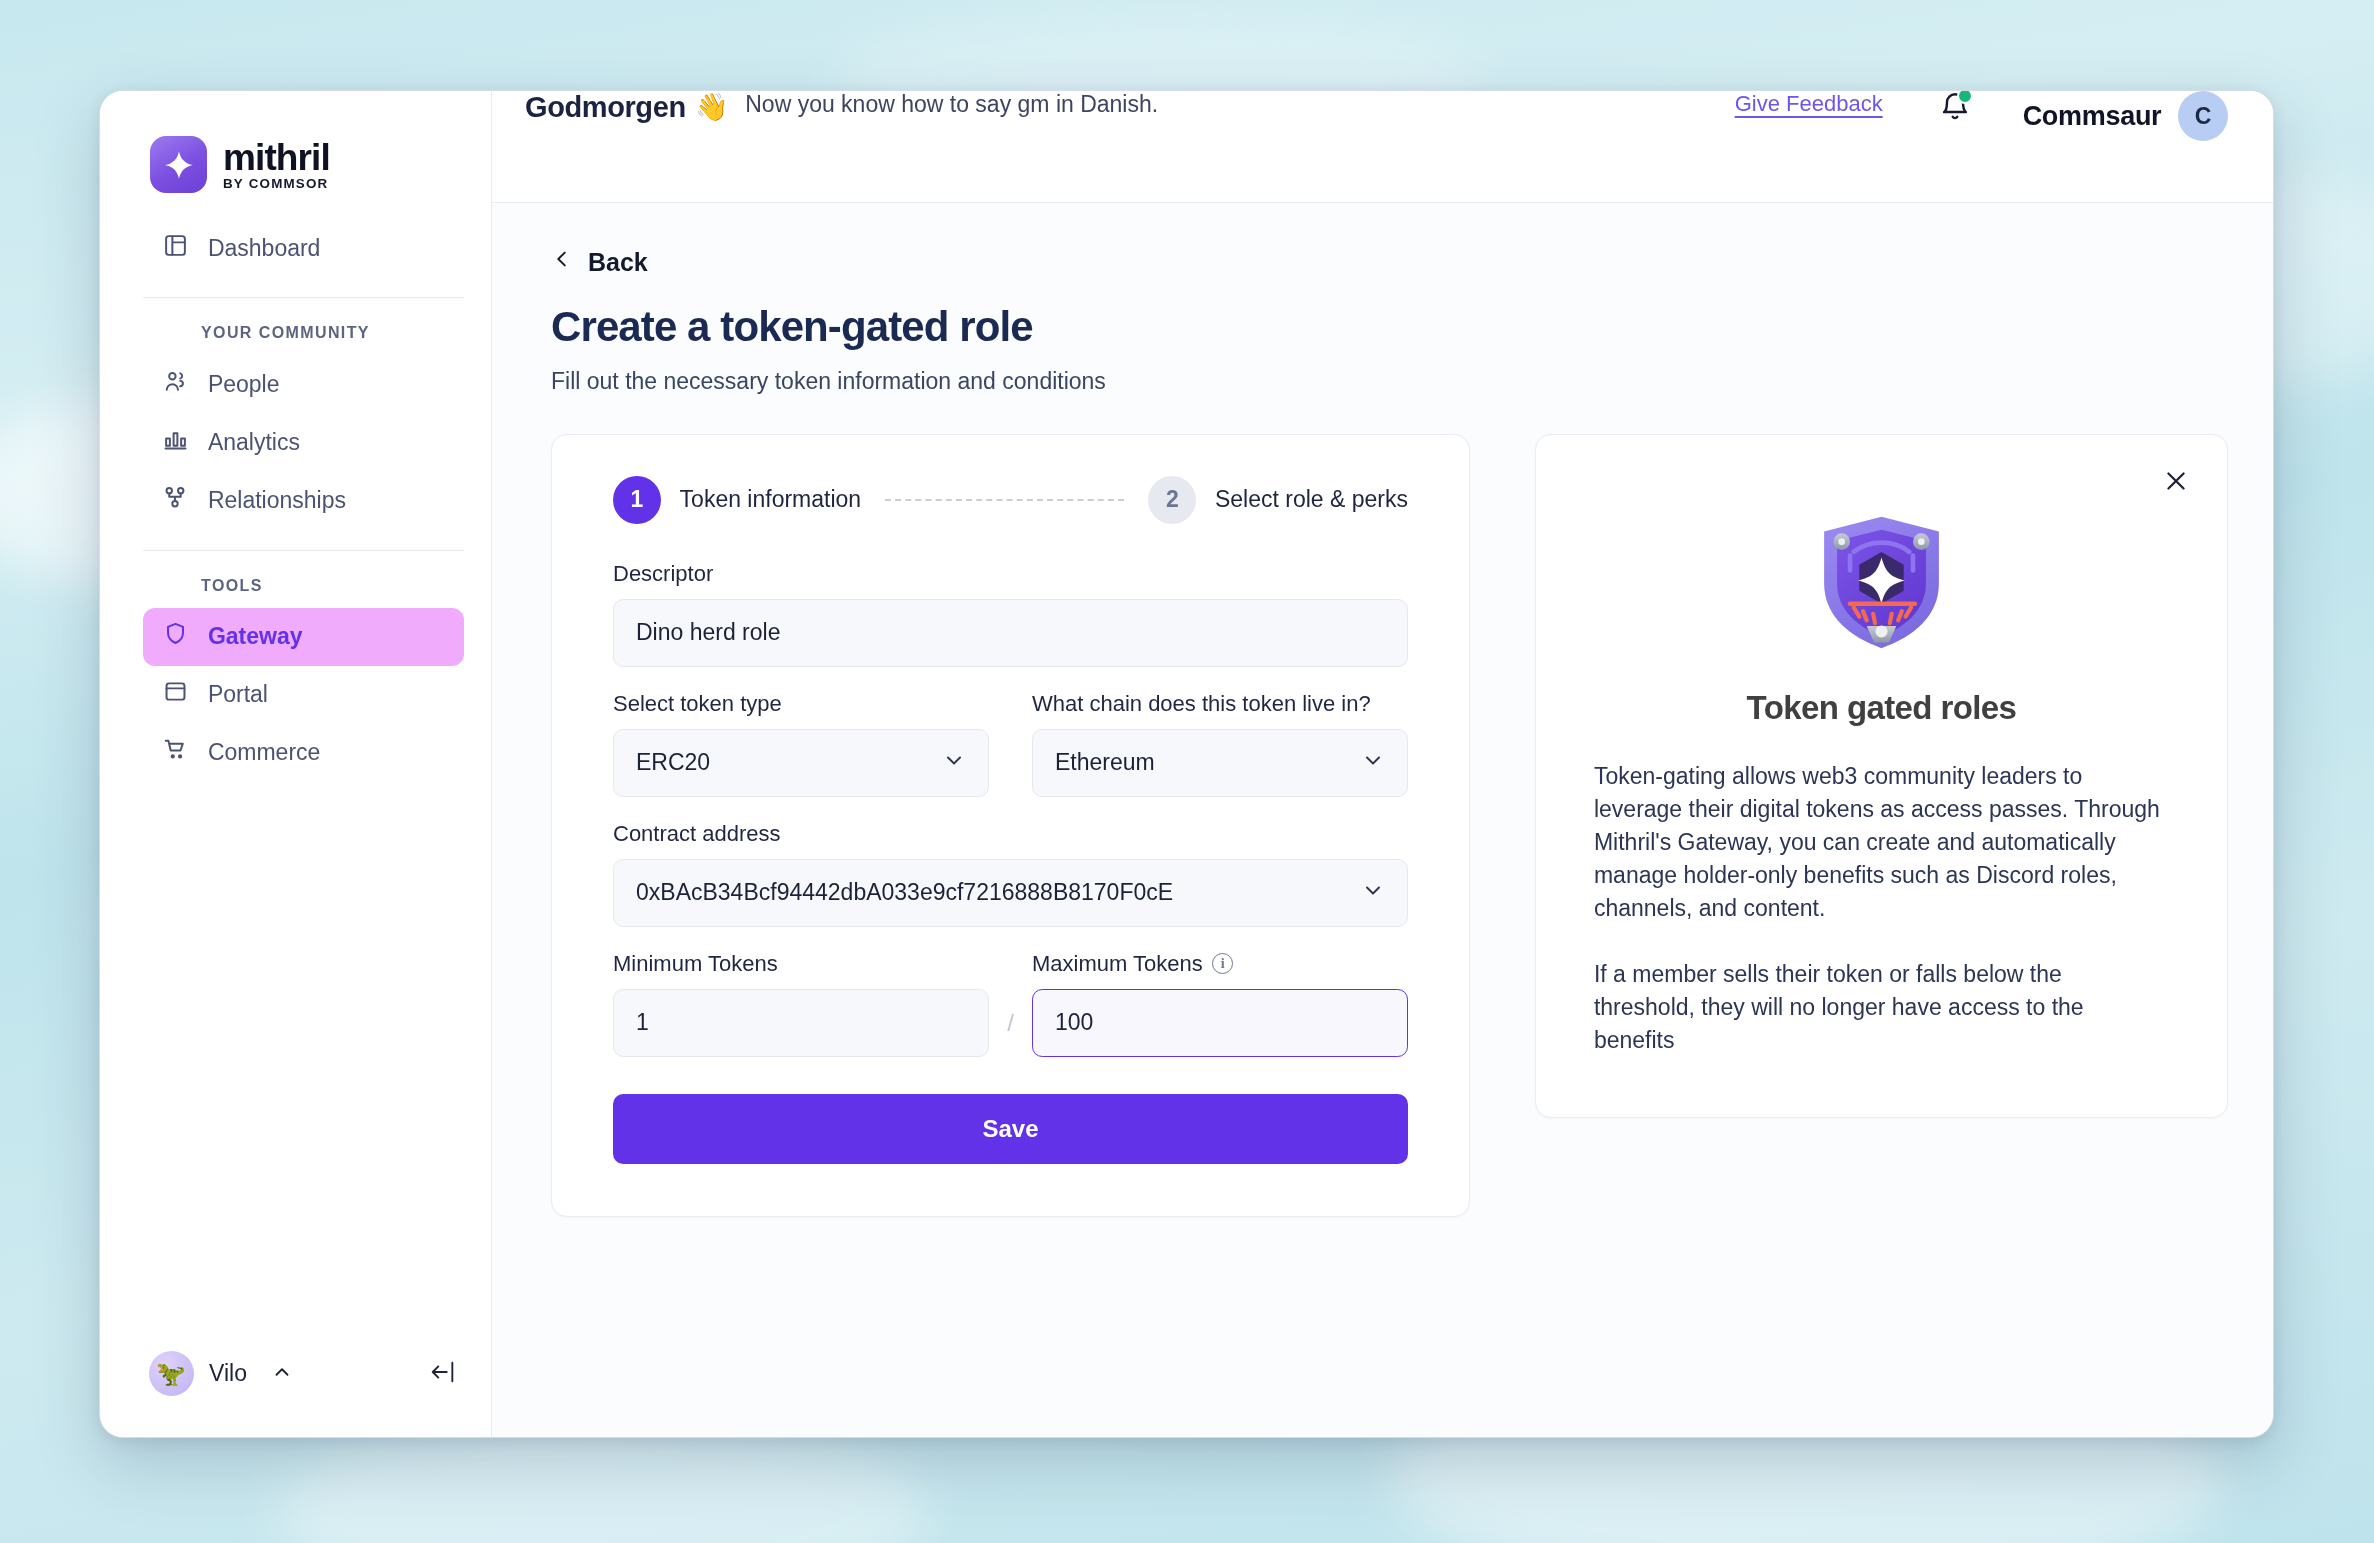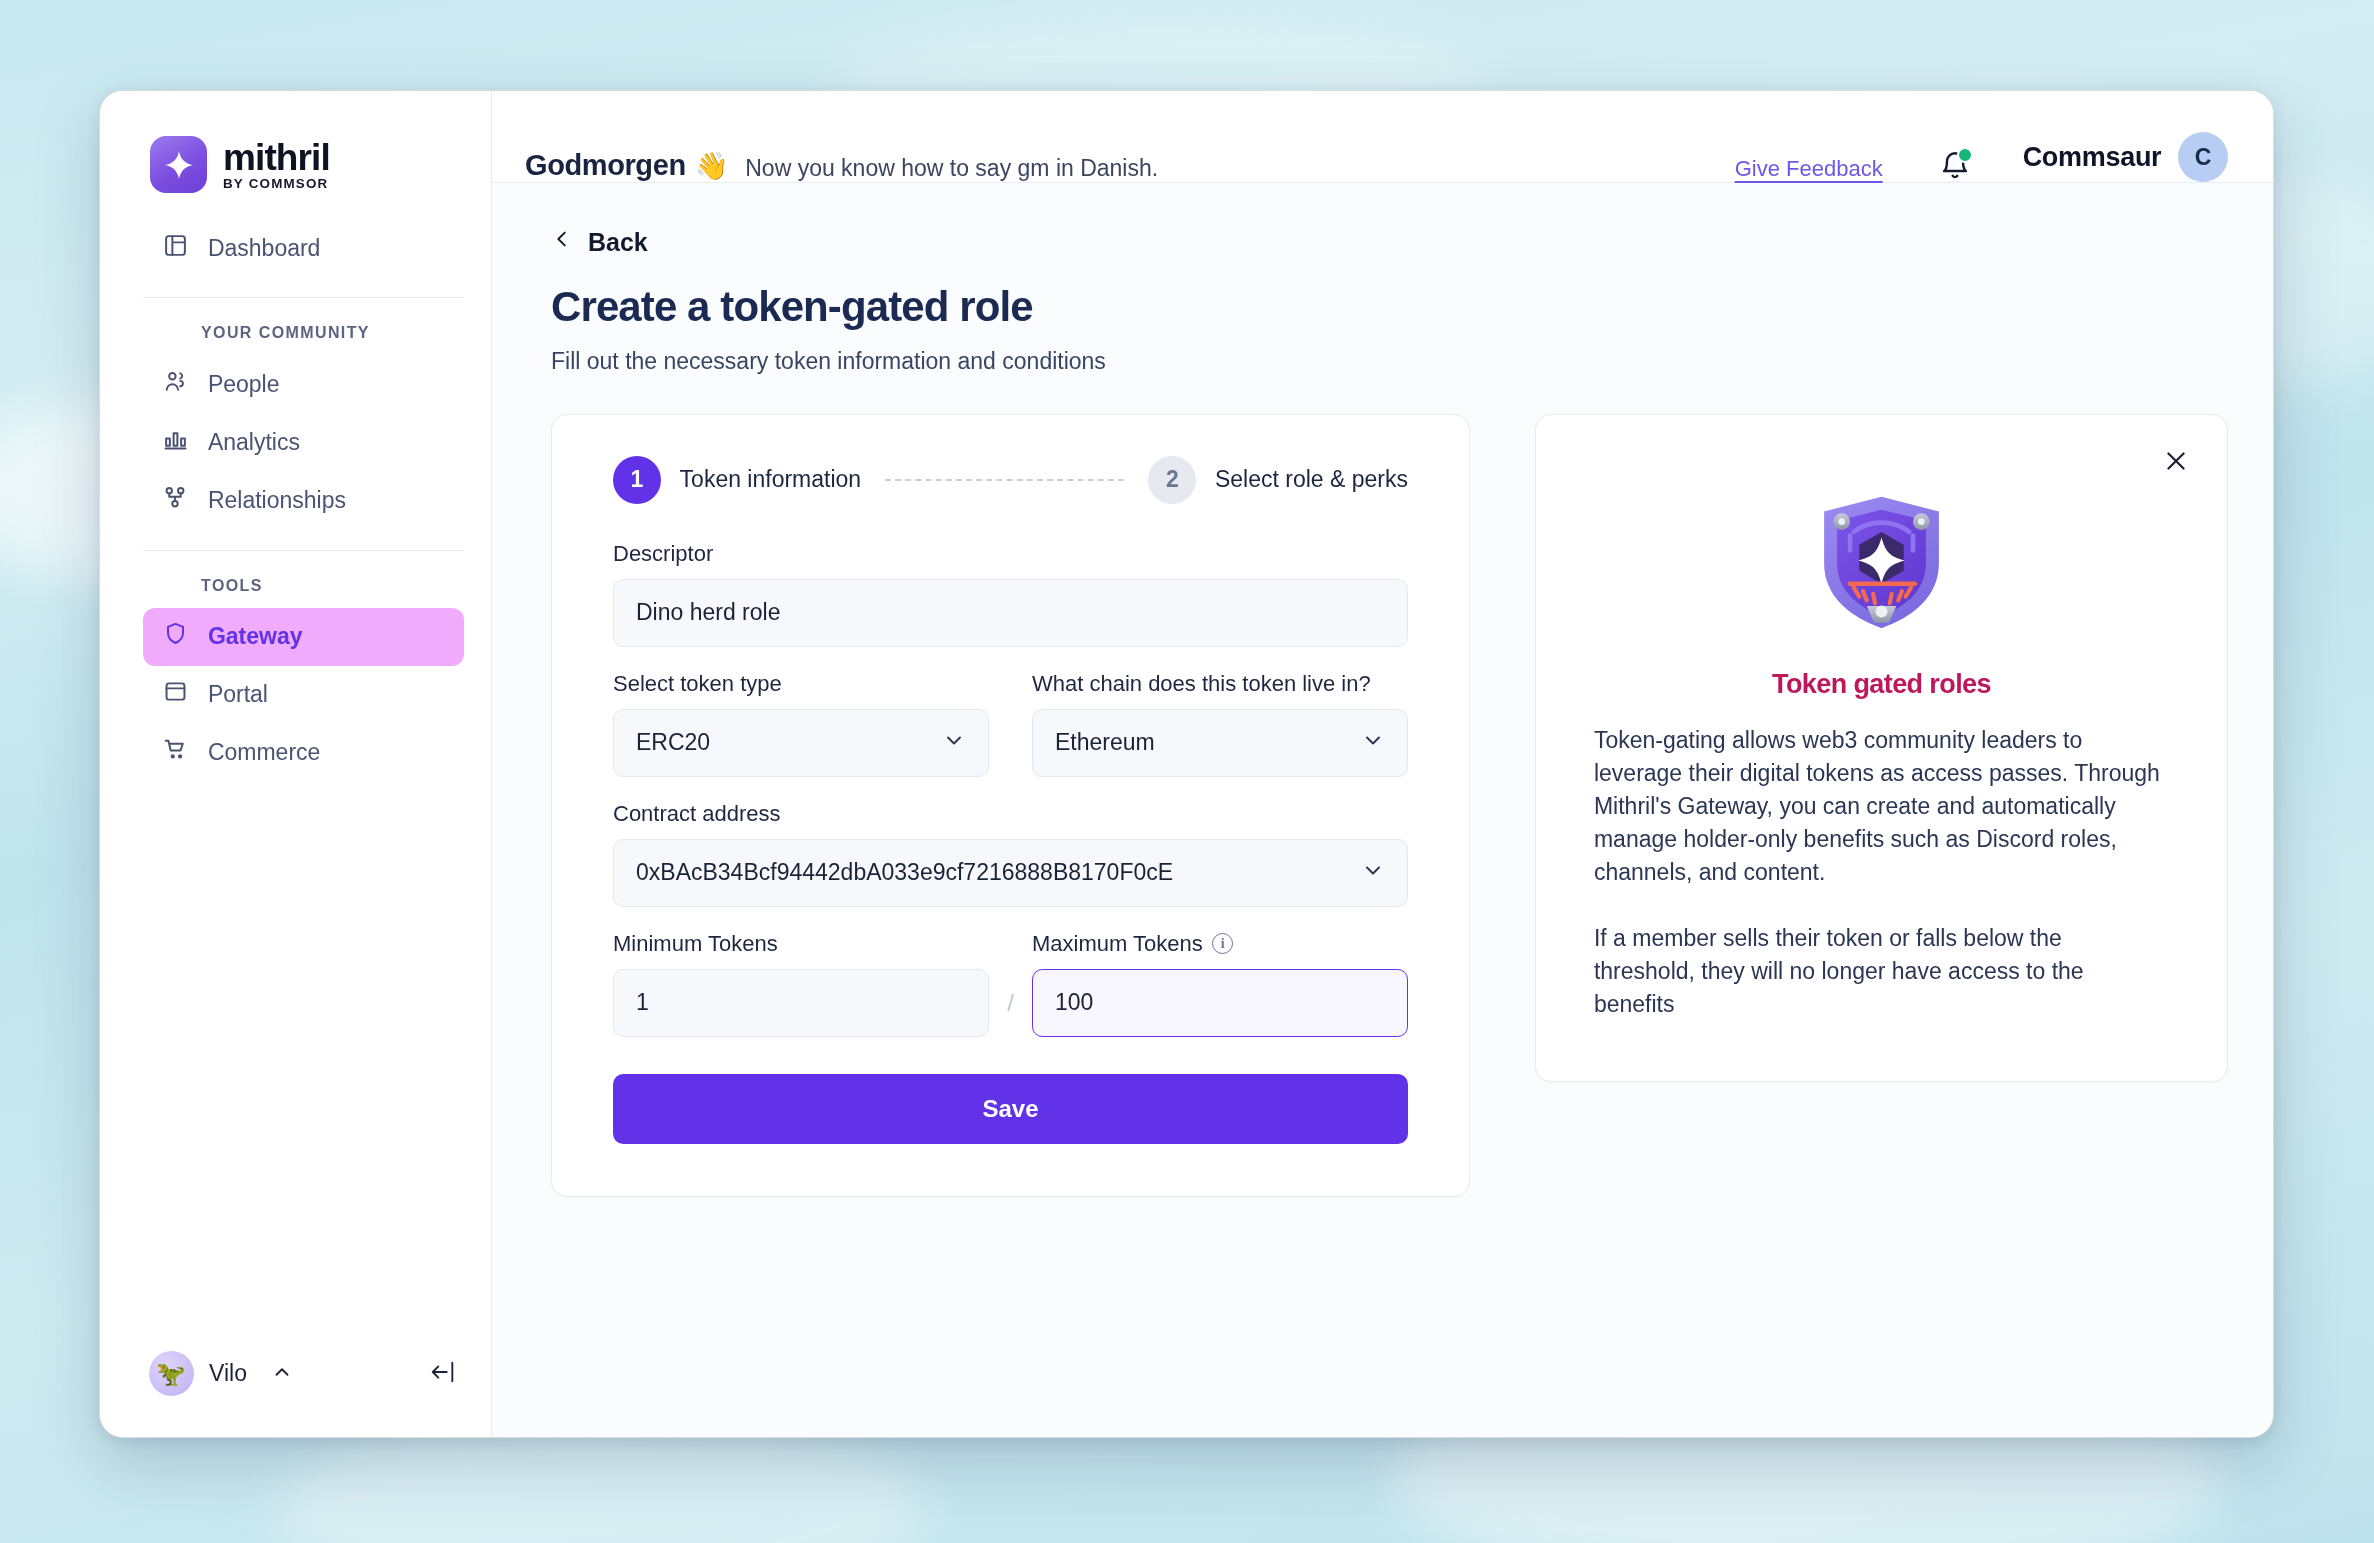--- a/index.html
+++ b/index.html
@@ -147,25 +147,25 @@
   
   .main {
     flex: 1;
     display: flex;
     flex-direction: column;
     background: #fbfcfd;
     min-width: 0;
   }
 
   .topbar {
-    height: 92px;
+    height: 112px;
     background: #ffffff;
     border-bottom: 0.9px solid #e8ebf0;
     display: flex;
-    align-items: flex-end;
+    align-items: flex-start;
     padding: 0 45px 0 33px;
     flex-shrink: 0;
   }
   .greet {
     font-size: 29px;
     font-weight: 700;
     color: #1a2440;
     letter-spacing: -0.4px;
   }
   .greet-emoji { font-size: 27px; margin: 0 5.6px 0 9.3px; }
@@ -345,26 +345,26 @@
   }
   .close-x {
     position: absolute;
     top: 30px; right: 35px;
     cursor: pointer;
     width: 32px; height: 32px;
     display: flex; align-items: center; justify-content: center;
   }
   .badge-wrap { display: flex; justify-content: center; margin: 39px 0 37px 0; }
   .info-title {
-    font-size: 27px;
+    font-size: 33px;
     font-weight: 800;
-    color: #be185d;
+    color: #404040;
     text-align: center;
     letter-spacing: -0.6px;
-    margin-bottom: 24px;
+    margin-bottom: 33px;
   }
   .info-para {
     font-size: 23px;
     line-height: 1.44;
     color: #2b3554;
   }
   .info-para + .info-para { margin-top: 33px; }
 </style>
 </head>
 <body>

